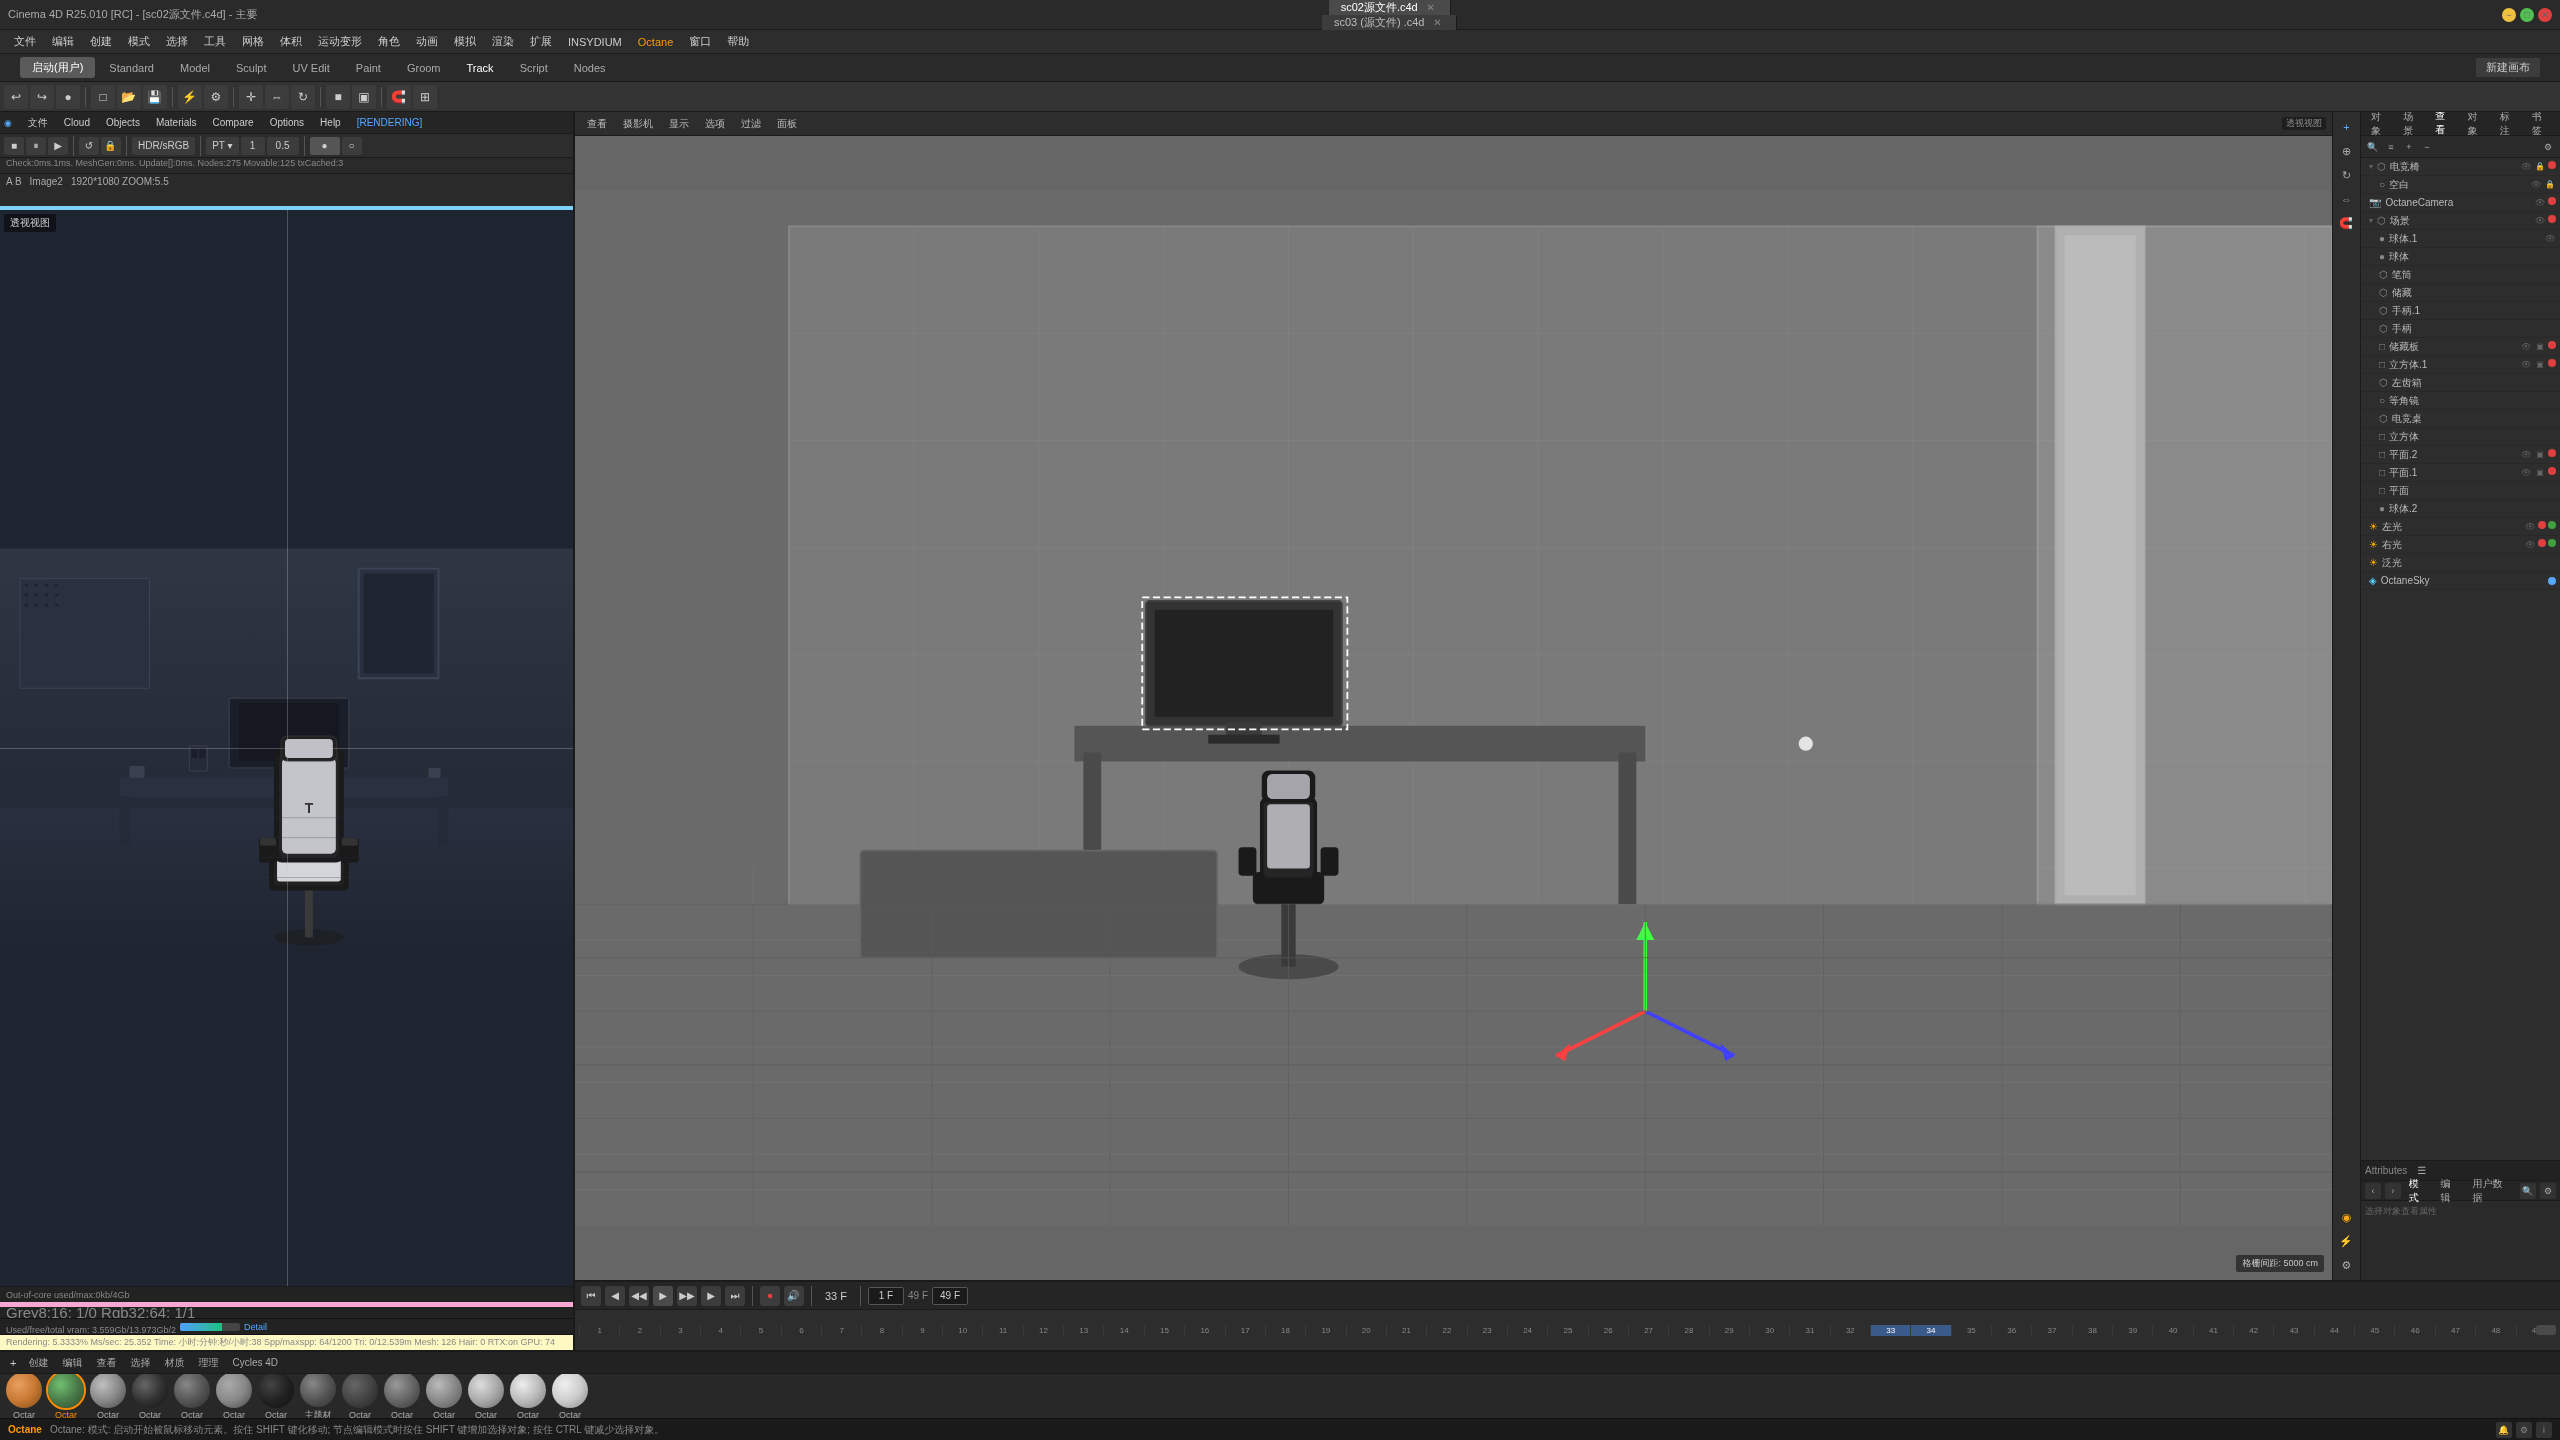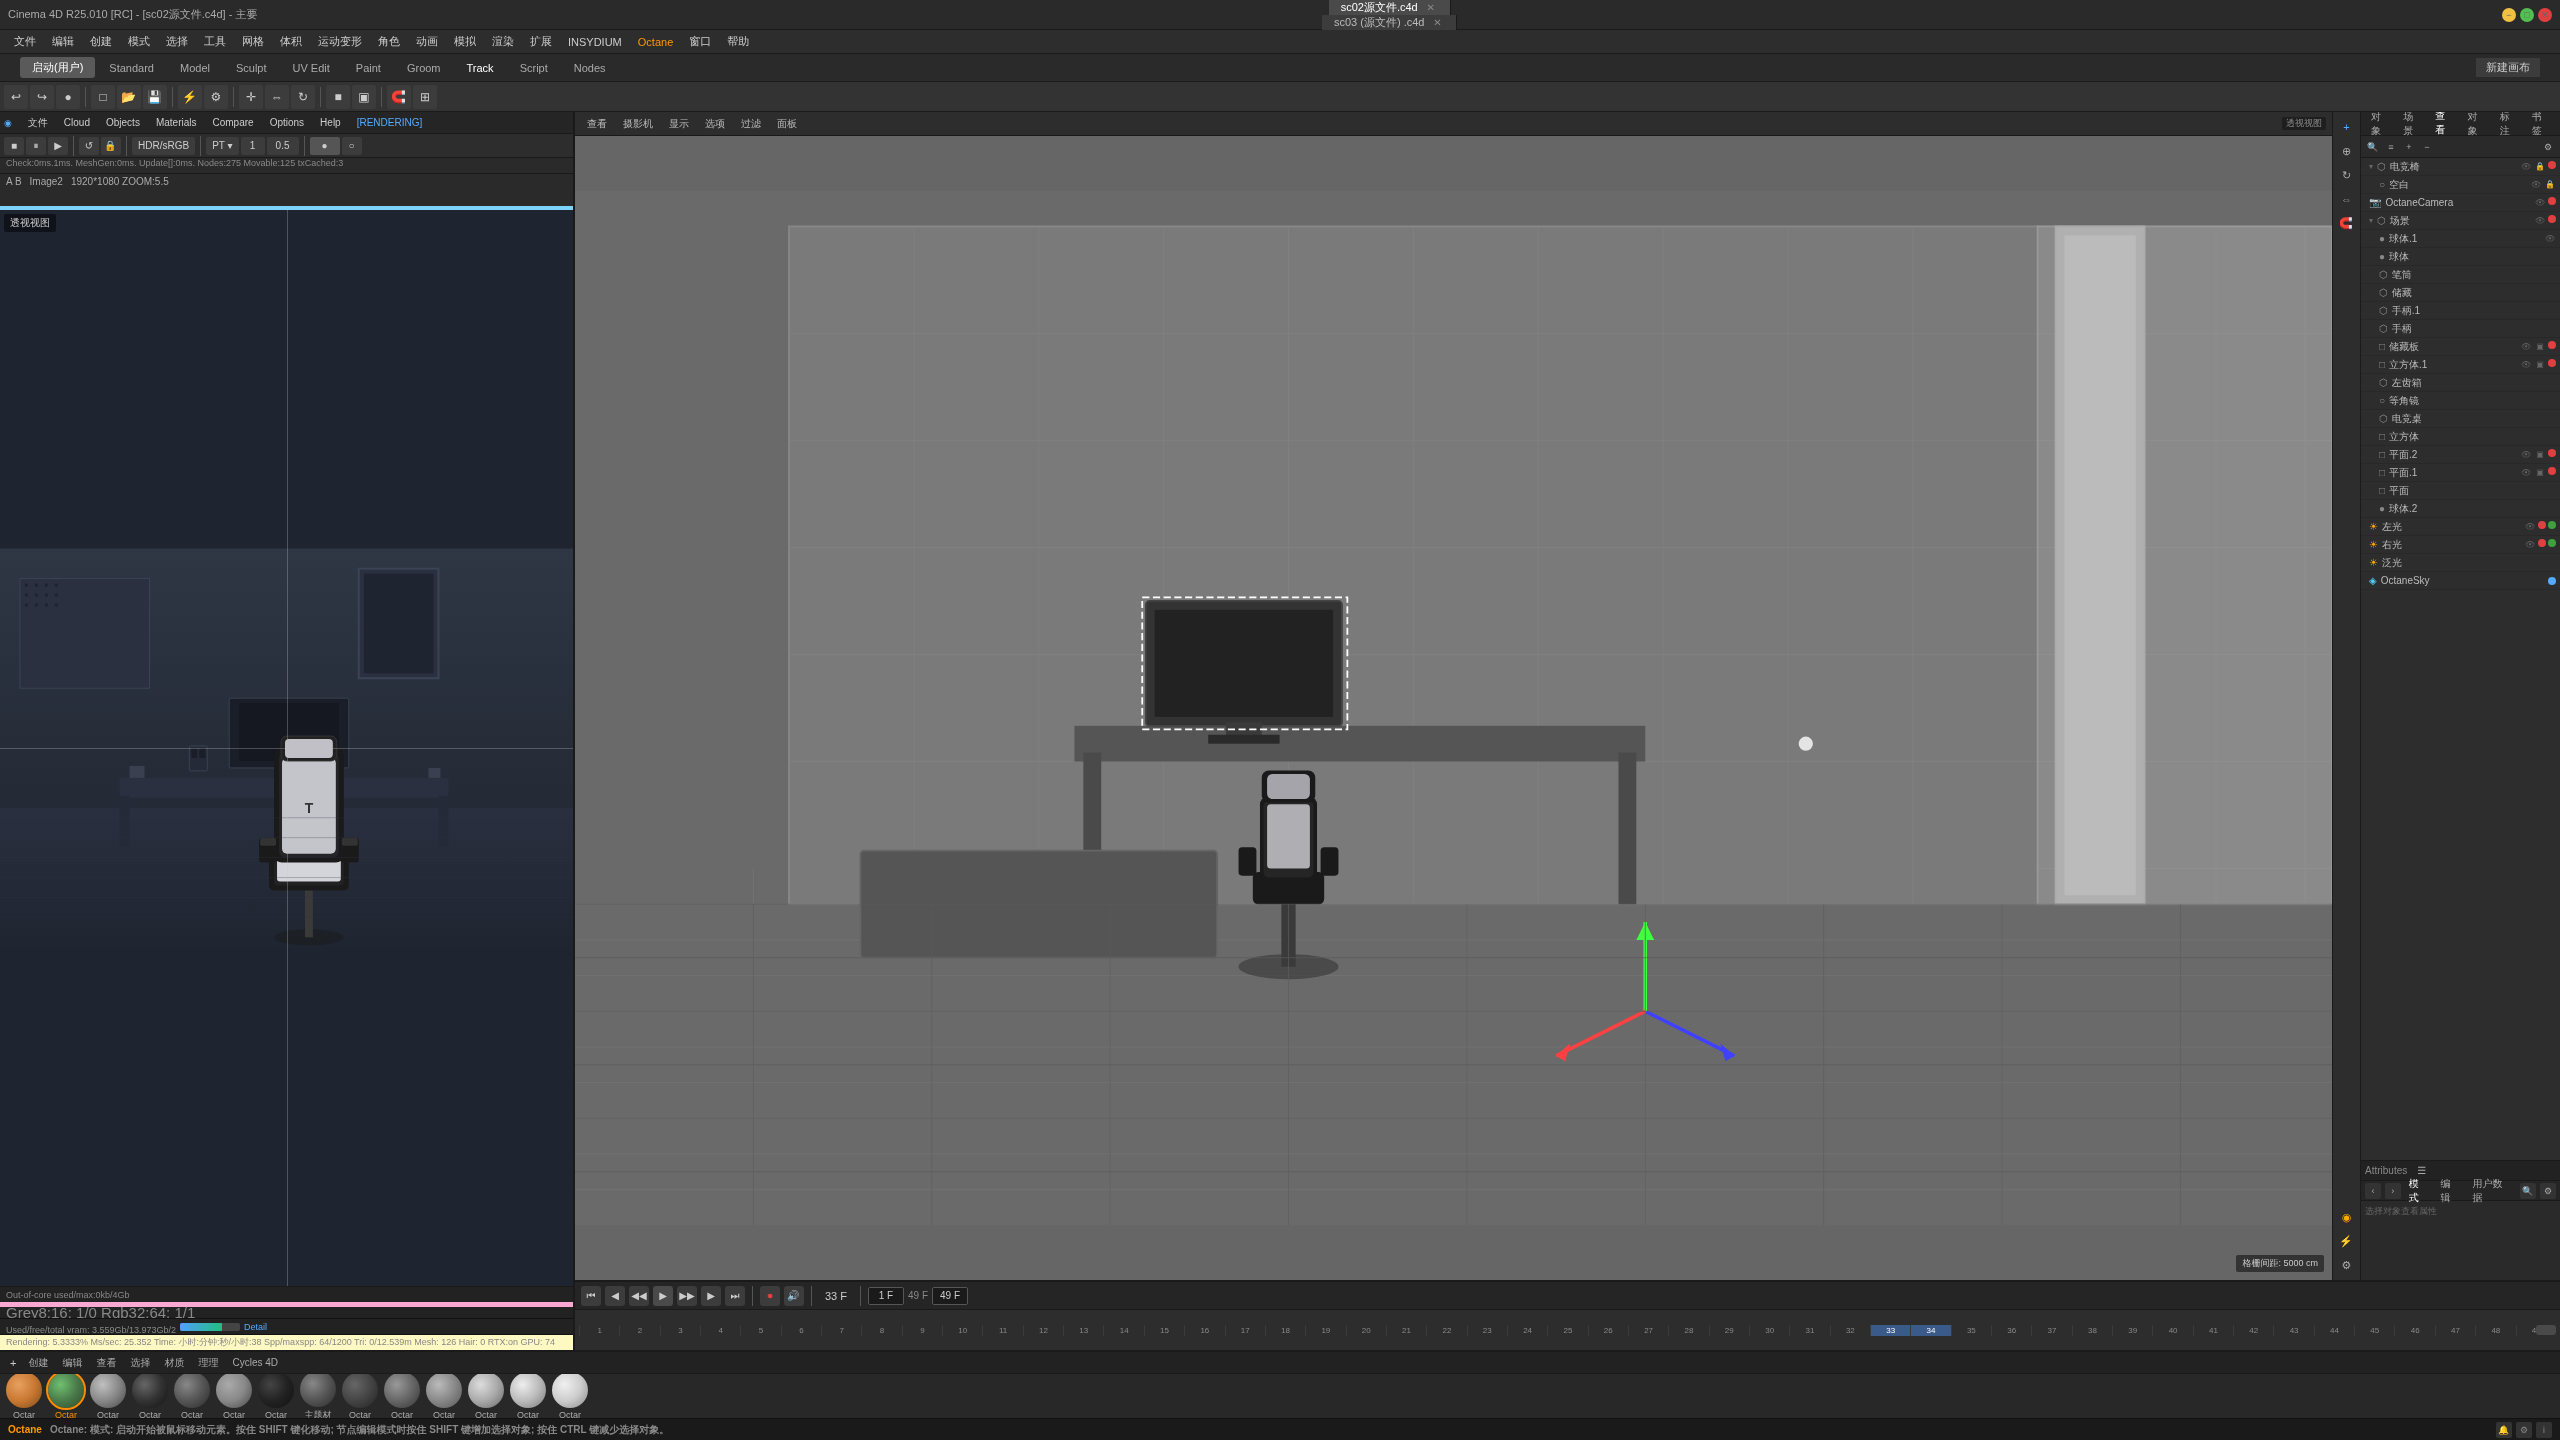--- a/index.html
+++ b/index.html
@@ -1324,21 +1324,21 @@
       <div class="mat-item">
         <div class="mat-ball" style="background:radial-gradient(circle at 35% 35%, #f0f0f0, #ccc, #888);"></div>
         <span class="mat-label">Octar</span>
       </div>
     </div>
   </div>
 
   <div id="bottom-status" style="height:22px;background:#1a1a1a;display:flex;align-items:center;padding:0 8px;font-size:10px;color:#888;border-top:1px solid #111;">
 
     <span style="color:#ff9900;font-weight:bold;margin-right:8px;font-size:10px;">Octane</span>
-    <span style="font-size:10px;color:#888;font-weight:bold;">Octane: 模式: 启动开始被鼠标移动元素。按住 SHIFT 键化移动; 节点编辑模式时按住 SHIFT 键增加选择对象; 按住 CTRL 键减少选择对象。</span>
+    <span style="font-size:10px;color:#888;">Octane: 模式: 启动开始被鼠标移动元素。按住 SHIFT 键化移动; 节点编辑模式时按住 SHIFT 键增加选择对象; 按住 CTRL 键减少选择对象。</span>
 
     <div style="margin-left:auto;display:flex;gap:4px;align-items:center;">
       <div style="width:16px;height:16px;background:#333;border-radius:2px;display:flex;align-items:center;justify-content:center;font-size:9px;cursor:pointer;">🔔</div>
       <div style="width:16px;height:16px;background:#333;border-radius:2px;display:flex;align-items:center;justify-content:center;font-size:9px;cursor:pointer;">⚙</div>
       <div style="width:16px;height:16px;background:#333;border-radius:2px;display:flex;align-items:center;justify-content:center;font-size:9px;cursor:pointer;">ℹ</div>
     </div>
   </div>
 
 </div>
 

